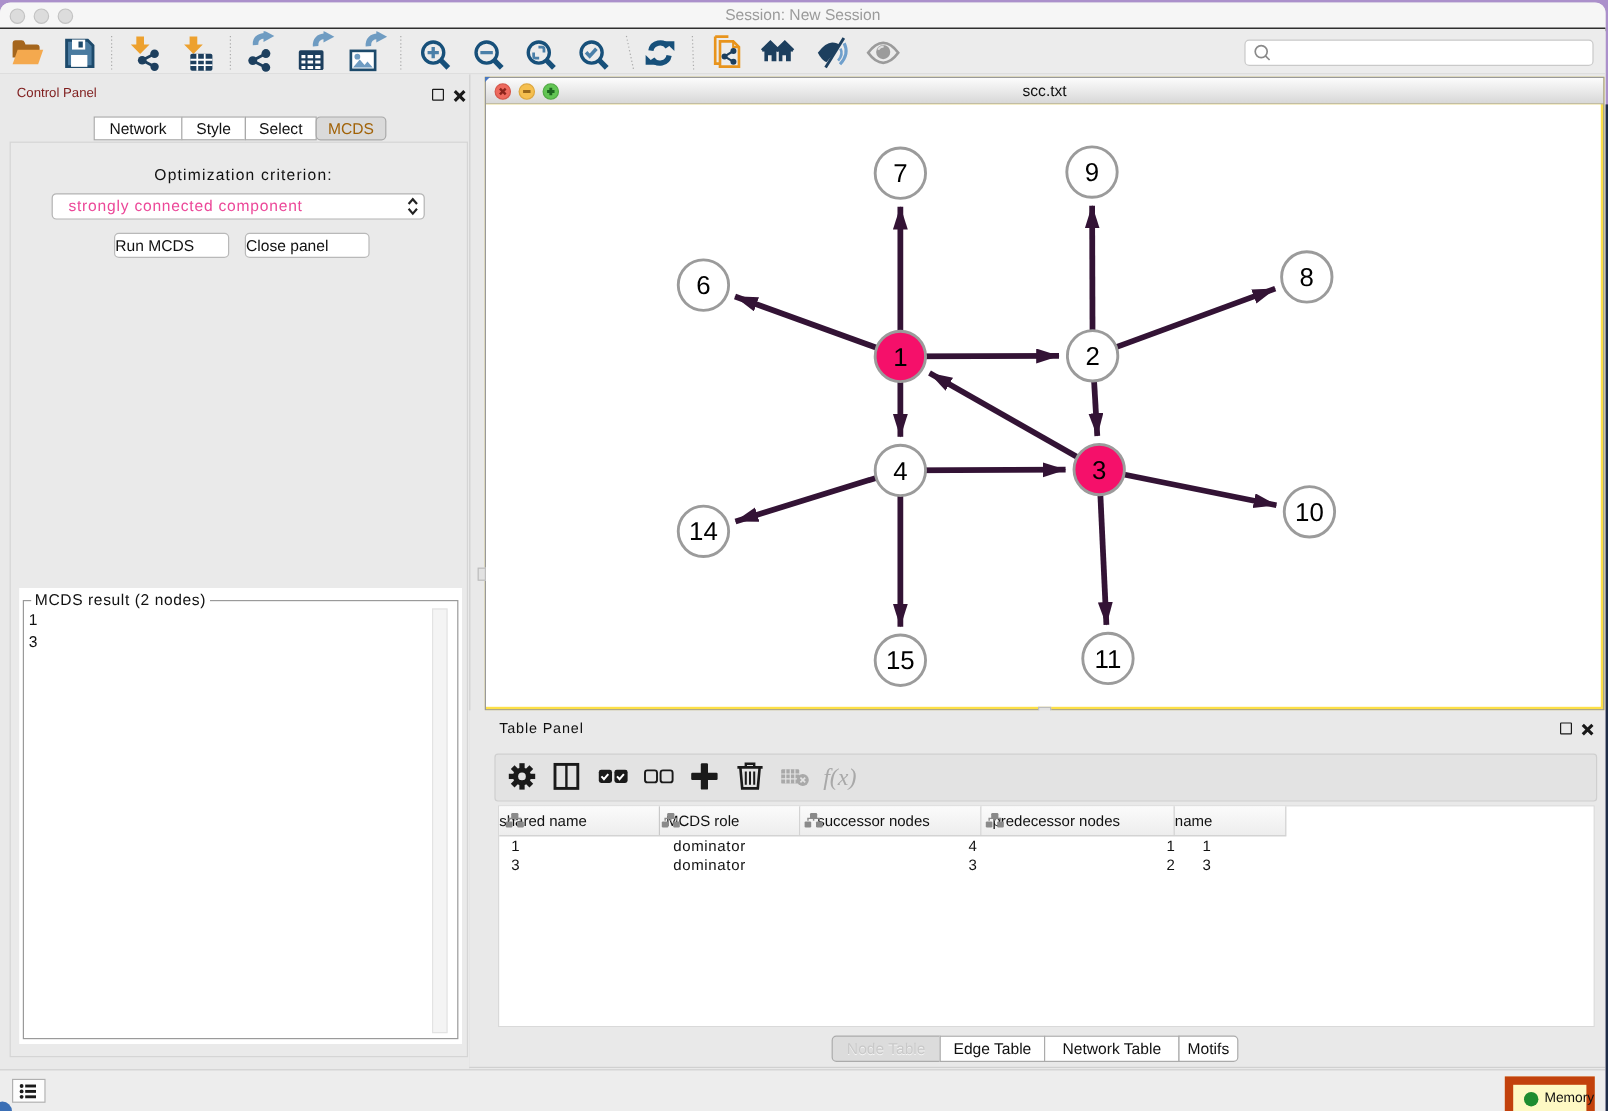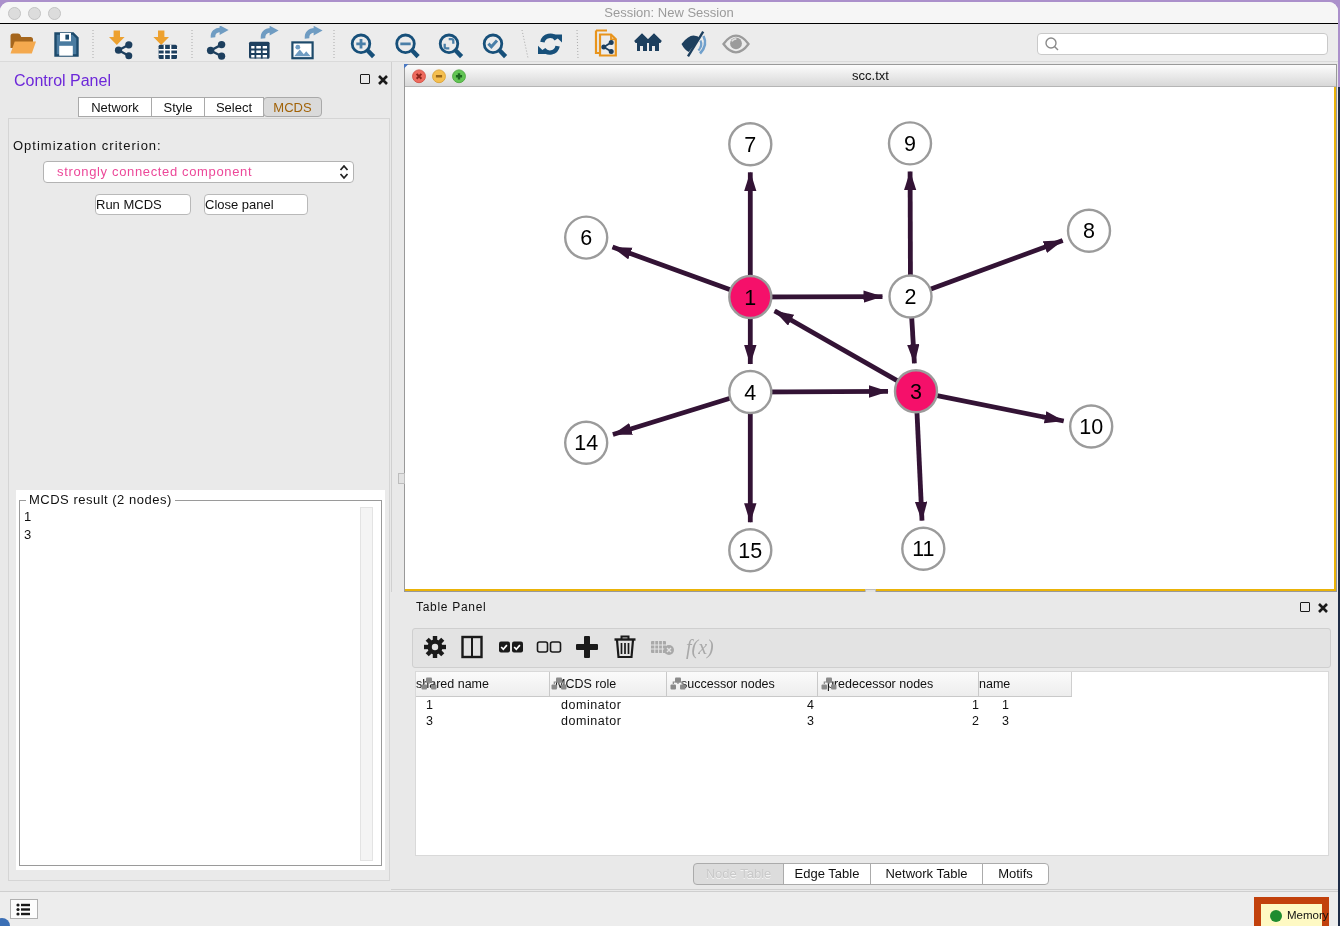--- a/index.html
+++ b/index.html
@@ -4,32 +4,32 @@
 body{width:1340px;height:926px;background:#ab90cb;font-family:"Liberation Sans",sans-serif;position:relative;overflow:hidden}
 .win{position:absolute;left:0;top:2px;width:1338px;height:924px;background:#ececec;border-radius:9px 9px 0 0;overflow:hidden}
 .titlebar{position:absolute;left:0;top:0;width:100%;height:21px;background:#f6f6f6;border-bottom:3px solid #000000}
 .tl{position:absolute;top:5px;width:11px;height:11px;border-radius:50%;background:#dcdcdc;border:1px solid #c3c3c3}
 .wtitle{position:absolute;top:3px;left:0;width:100%;text-align:center;color:#9b9b9b;font-size:13px}
 .toolbar{position:absolute;left:0;top:22px;width:100%;height:37px;background:#ececec;border-bottom:1px solid #dadada}
 .search{position:absolute;left:1037px;top:9px;width:289px;height:20px;background:#fff;border:1px solid #c9c9c9;border-radius:4px}
 .mainbg{position:absolute;left:0;top:60px;width:1338px;height:829px;background:#e9e9e9}
 
 .cp{position:absolute;left:0;top:0;width:391px;height:830px;background:#e9e9e9;border-right:1px solid #d0d0d0}
-.cpt{position:absolute;left:14px;top:10px;font-size:16px;color:#6d28d9}
+.cpt{position:absolute;left:14px;top:10px;font-size:11px;color:#7f1d1d}
 .sqbtn{position:absolute;width:7.5px;height:7.5px;border:1.8px solid #1a1a1a;border-radius:1px}
 .tab{position:absolute;top:35px;height:20px;background:#fff;border:1px solid #a9a9a9;font-size:13px;color:#111;text-align:center;line-height:20px;box-sizing:border-box}
 .cpc{position:absolute;left:8px;top:56px;width:382px;height:763px;background:#eaeaea;border:1px solid #d5d5d5;box-sizing:border-box}
 .selbox{position:absolute;left:34px;top:42px;letter-spacing:0.65px;width:311px;height:22px;background:#fff;border:1px solid #b3b3b3;border-radius:4px;box-sizing:border-box;font-size:13px;color:#ec4899;line-height:20px;padding-left:13px}
 .btn{position:absolute;top:75px;height:21px;background:#fff;border:1px solid #b9b9b9;border-radius:4px;box-sizing:border-box;font-size:13px;color:#111;text-align:left;line-height:19px}
 .resultwrap{position:absolute;left:7px;top:371px;width:369px;height:380px;background:#fff}
 .fieldset{position:absolute;left:3px;top:10px;width:363px;height:366px;border:1px solid #9a9a9a;box-sizing:border-box}
 .legend{position:absolute;left:6px;top:-9px;background:#fff;font-size:13px;color:#111;padding:0 3px}
 .sbar{position:absolute;right:8px;top:6px;width:11px;height:352px;background:#f4f4f4;border:1px solid #e3e3e3}
 
-.netwin{position:absolute;left:404px;top:2px;width:931px;height:526px;background:#eab308;border:1px solid #999}
+.netwin{position:absolute;left:404px;top:2px;width:931px;height:526px;background:#fde047;border:1px solid #999}
 .nettitle{position:absolute;left:0;top:0;width:100%;height:21px;background:linear-gradient(#fcfcfc,#d8d8d8);border-bottom:1px solid #b5b5b5}
 .canvas{position:absolute;left:0;top:22px;width:929px;height:502px;background:#fff;overflow:hidden}
 
 .tp{position:absolute;left:391px;top:530px;width:947px;height:300px;background:#e9e9e9}
 .tptools{position:absolute;left:21px;top:36px;width:919px;height:40px;background:#e3e3e3;border:1px solid #cfcfcf;border-radius:3px;box-sizing:border-box}
 .thead{position:absolute;left:24px;top:79px;width:914px;height:185px;background:#fff;border:1px solid #d9d9d9;box-sizing:border-box}
 .hcell{position:absolute;top:0;height:24px;background:linear-gradient(#fbfbfb,#ededed);border-right:1px solid #c9c9c9;box-sizing:border-box;font-size:12.5px;color:#111;line-height:24px}
 .trow{position:absolute;font-size:12.5px;color:#111}
 .btab{position:absolute;top:271px;height:22px;border:1px solid #ababab;box-sizing:border-box;font-size:13px;text-align:center;line-height:20px;background:#fff;color:#111}
 
@@ -184,21 +184,21 @@
    <div class="cpt">Control Panel</div>
    <div class="sqbtn" style="left:360px;top:12px"></div>
    <svg width="14" height="14" style="position:absolute;left:376px;top:11px">
           <path d="M3,3 L11,11 M11,3 L3,11" stroke="#1a1a1a" stroke-width="2.6"></path>
         </svg>
    <div class="tab" style="left:78px;width:74px">Network</div>
    <div class="tab" style="left:151px;width:54px">Style</div>
    <div class="tab" style="left:204px;width:60px">Select</div>
    <div class="tab" style="left:263px;width:59px;background:#dadada;color:#a16207;border-radius:4px">MCDS</div>
    <div class="cpc">
-    <div style="position:absolute;left:4px;top:19px;width:100%;font-size:13px;letter-spacing:1px;color:#111">Optimization criterion:</div>
+    <div style="position:absolute;left:4px;top:19px;width:100%;text-align:center;font-size:13px;letter-spacing:1px;color:#111">Optimization criterion:</div>
     <div class="selbox">strongly connected component
      <svg width="14" height="18" style="position:absolute;right:2px;top:1px">
               <path d="M3.5,7 L7,3 L10.5,7 M3.5,11 L7,15 L10.5,11" fill="none" stroke="#222" stroke-width="1.8"></path>
             </svg>
     </div>
     <div class="btn" style="left:86px;width:96px">Run MCDS</div>
     <div class="btn" style="left:195px;width:104px">Close panel</div>
     <div class="resultwrap">
      <div class="fieldset">
       <div class="legend" style="letter-spacing:0.5px">MCDS result (2 nodes)</div>
@@ -360,21 +360,21 @@
     <div class="trow" style="left:586px;top:25.5px">1</div>
     <div class="trow" style="left:10px;top:41.8px">3</div>
     <div class="trow" style="left:145px;top:41.8px;letter-spacing:0.55px">dominator</div>
     <div class="trow" style="left:251px;top:41.8px;width:147px;text-align:right">3</div>
     <div class="trow" style="left:402px;top:41.8px;width:161px;text-align:right">2</div>
     <div class="trow" style="left:586px;top:41.8px">3</div>
    </div>
    <div class="btab" style="left:302px;width:91px;background:#dcdcdc;color:#c9c9c9;border-radius:4px 0 0 4px;text-shadow:0 1px 0 #f5f5f5">Node Table</div>
    <div class="btab" style="left:392px;width:88px">Edge Table</div>
    <div class="btab" style="left:479px;width:113px">Network Table</div>
-   <div class="btab" style="left:591px;width:67px;border-radius:0 4px 4px 0">Motifs</div>
+   <div class="btab" style="left:591px;width:50px;border-radius:0 4px 4px 0">Motifs</div>
    <div style="position:absolute;left:0;top:297px;width:947px;border-top:1px solid #d0d0d0"></div>
   </div>
  </div>
  <div class="status">
   <div class="lstbtn"><svg width="26" height="18">
           <g fill="#1a1a1a">
             <circle cx="7" cy="5" r="1.6"></circle>
             <circle cx="7" cy="9.5" r="1.6"></circle>
             <circle cx="7" cy="14" r="1.6"></circle>
             <rect x="10" y="3.8" width="9" height="2.4"></rect>

